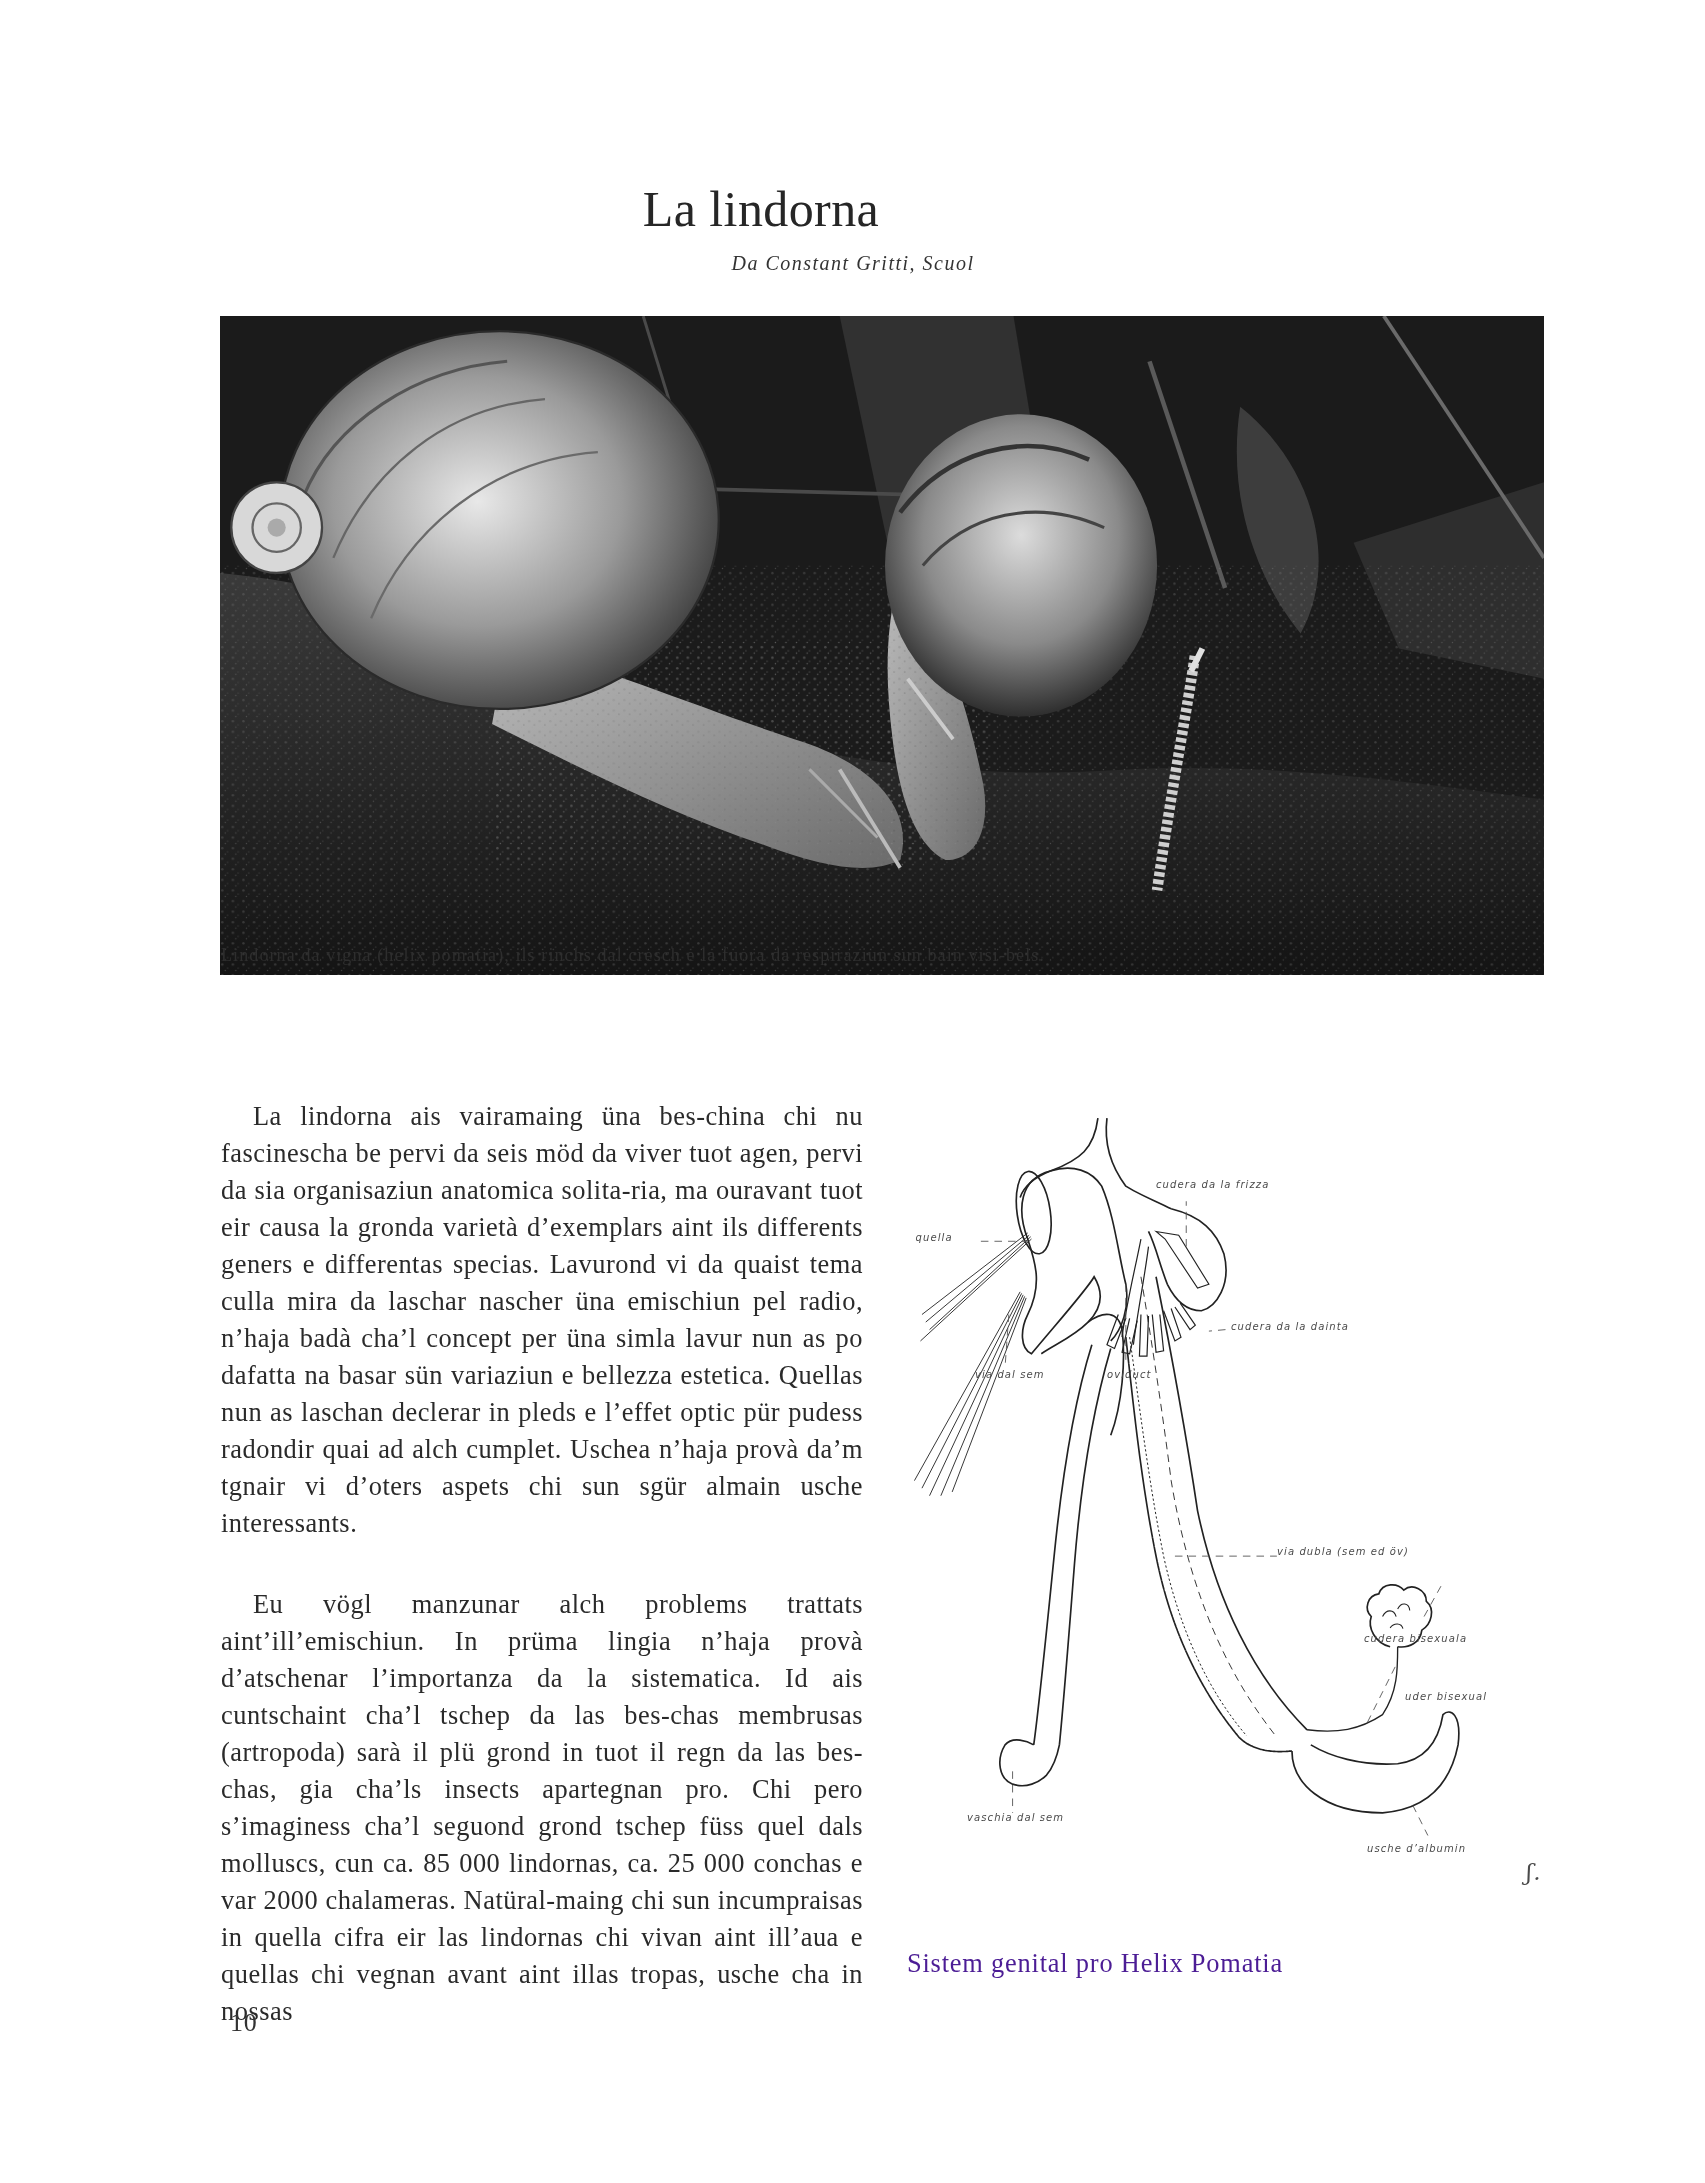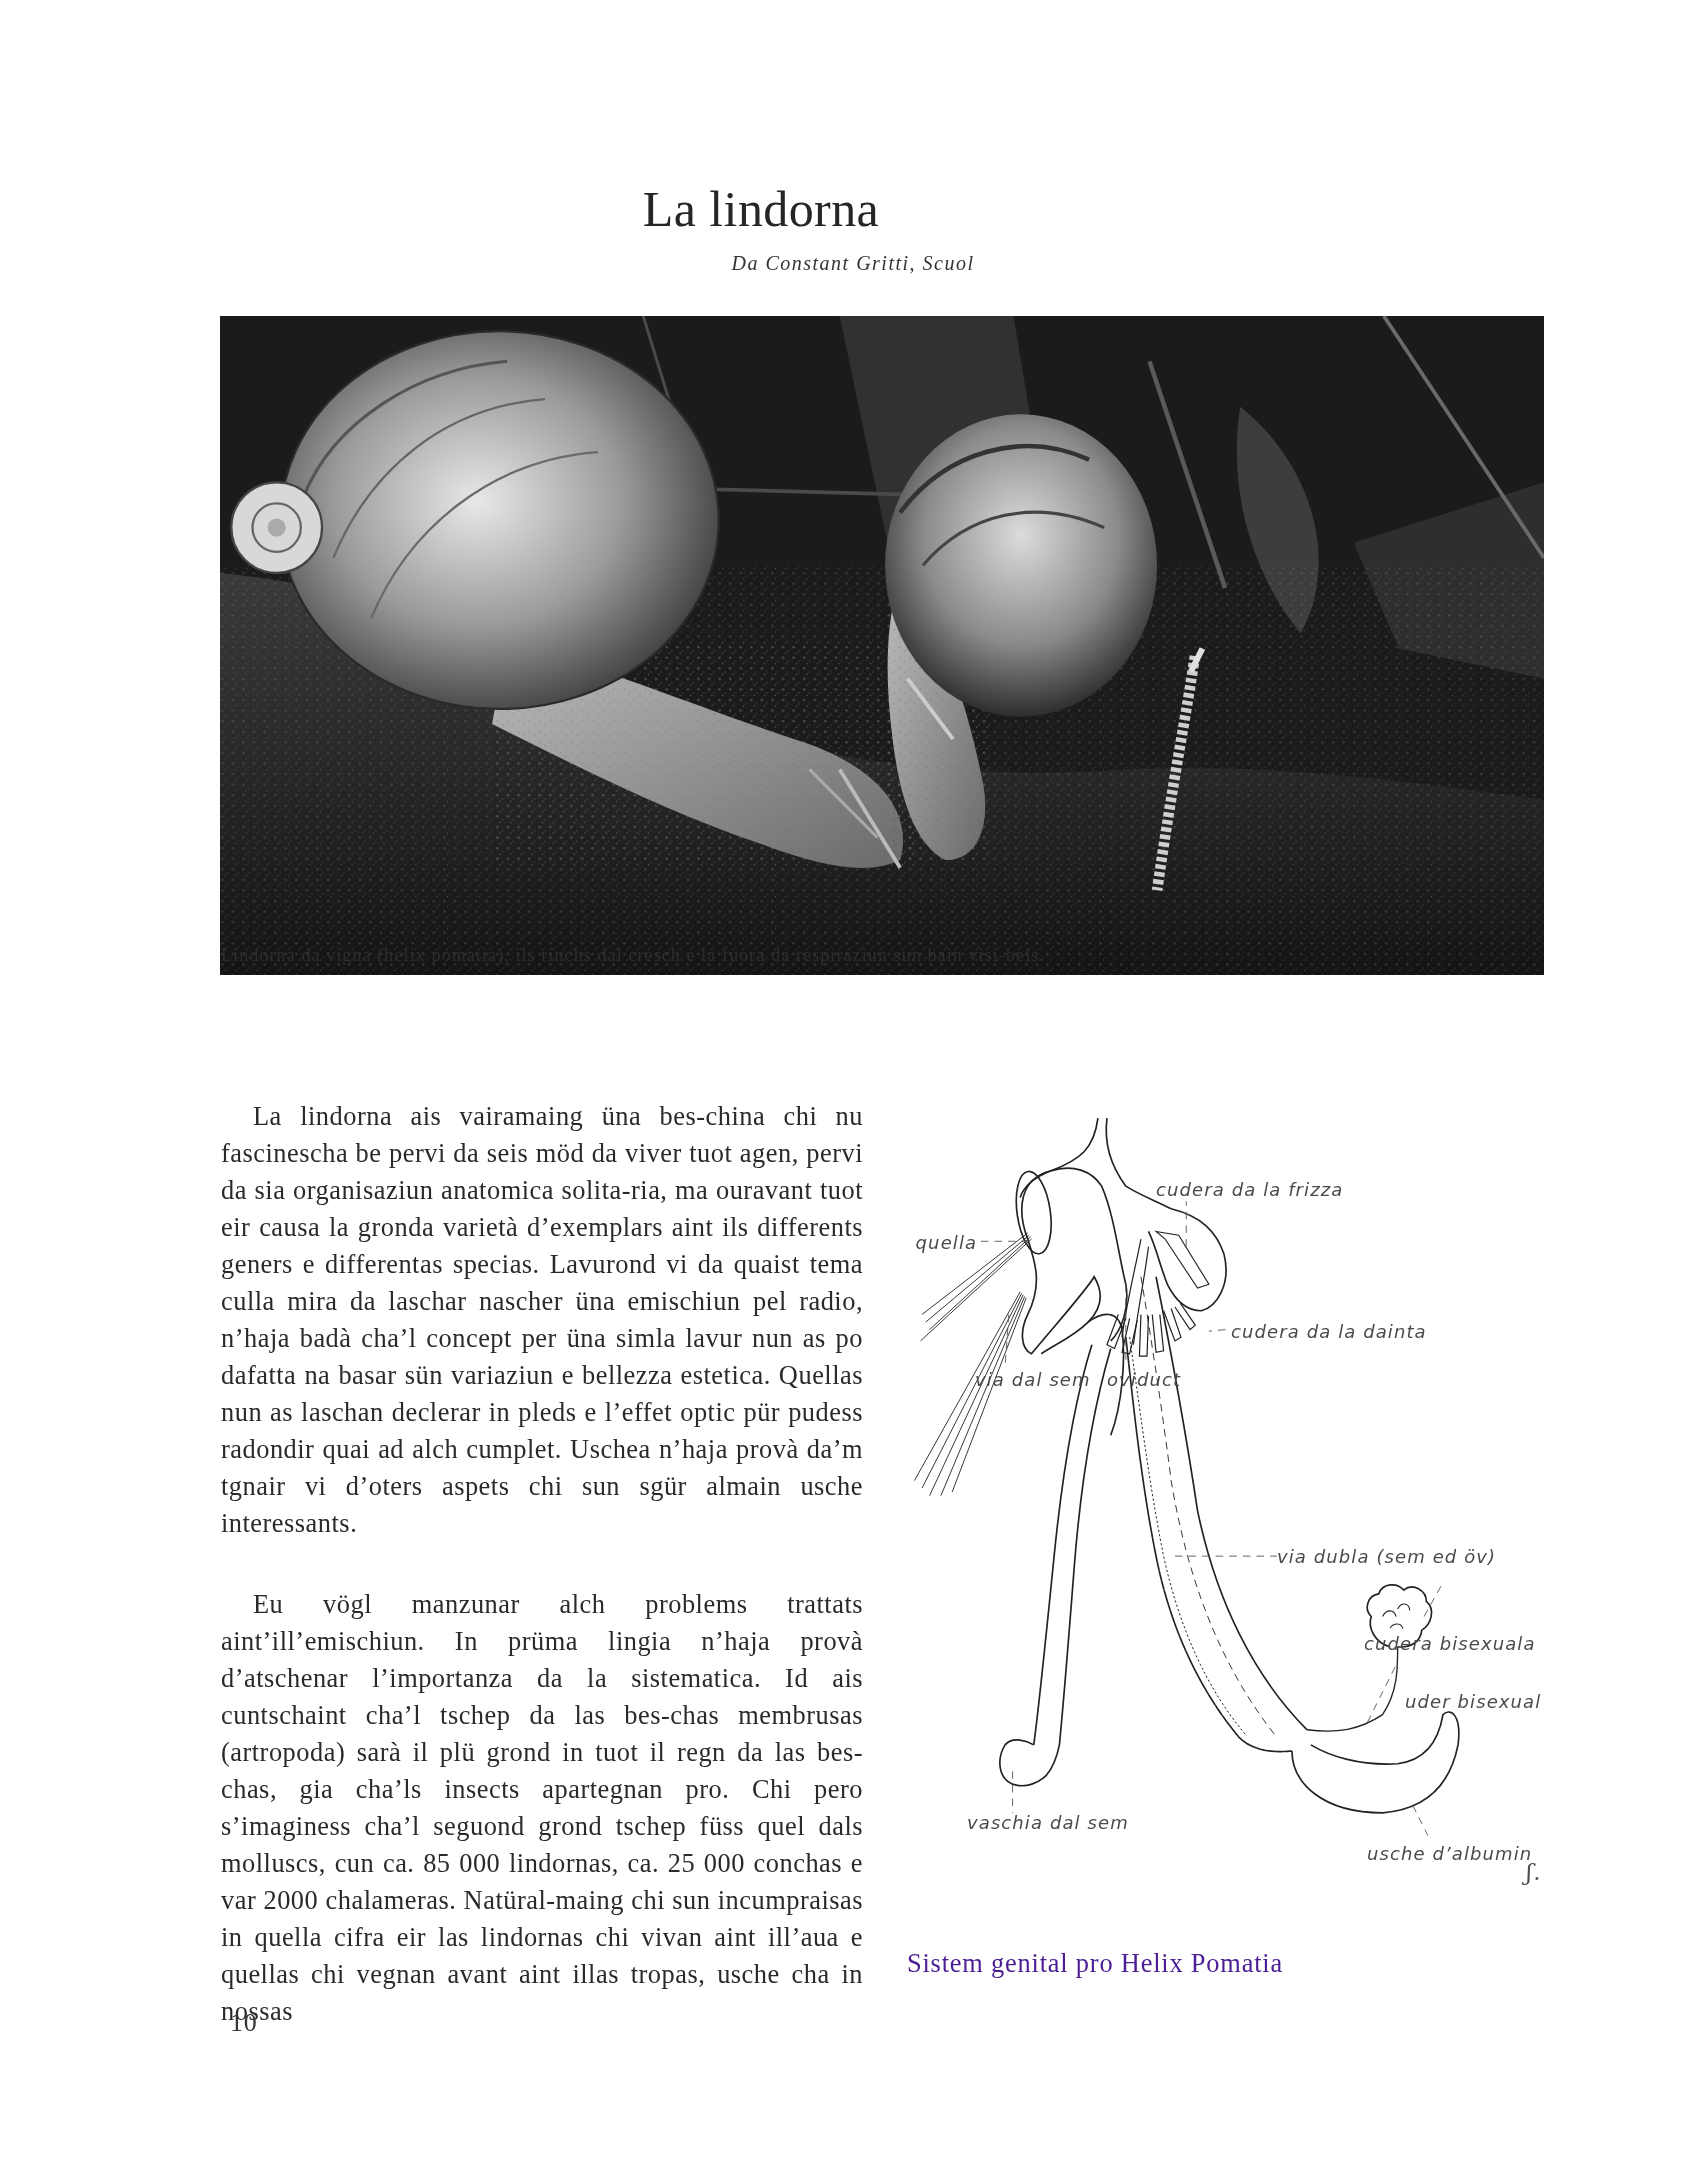--- a/index.html
+++ b/index.html
@@ -29,21 +29,21 @@
   .col-text {
     left: 221px; width: 642px; font-size: 26.4px; line-height: 37px;
     text-align: justify; letter-spacing: 0.5px; color: #2a2a2a;
   }
   .col-text .indent { display: inline-block; width: 32px; }
   #para1 { top: 1098px; }
   #para2 { top: 1586px; }
   #diagram { left: 899px; top: 1088px; width: 650px; height: 823px; }
   .diag-label {
     position: absolute; font-family: "DejaVu Sans", sans-serif; font-style: italic;
-    font-size: 18px; color: #4a4a4a; letter-spacing: 1.1px; white-space: nowrap;
+    font-size: 10px; color: #4a4a4a; letter-spacing: 1.1px; white-space: nowrap;
   }
   #diagram-caption {
     left: 907px; top: 1948px; font-size: 26.4px; letter-spacing: 0.8px; color: #4c1d95;
   }
   #page-number {
     left: 230px; top: 2008px; font-size: 26px; color: #333; letter-spacing: 0.8px; font-family: Liberation Serif, serif;
   }
 </style>
 </head>
 <body>

